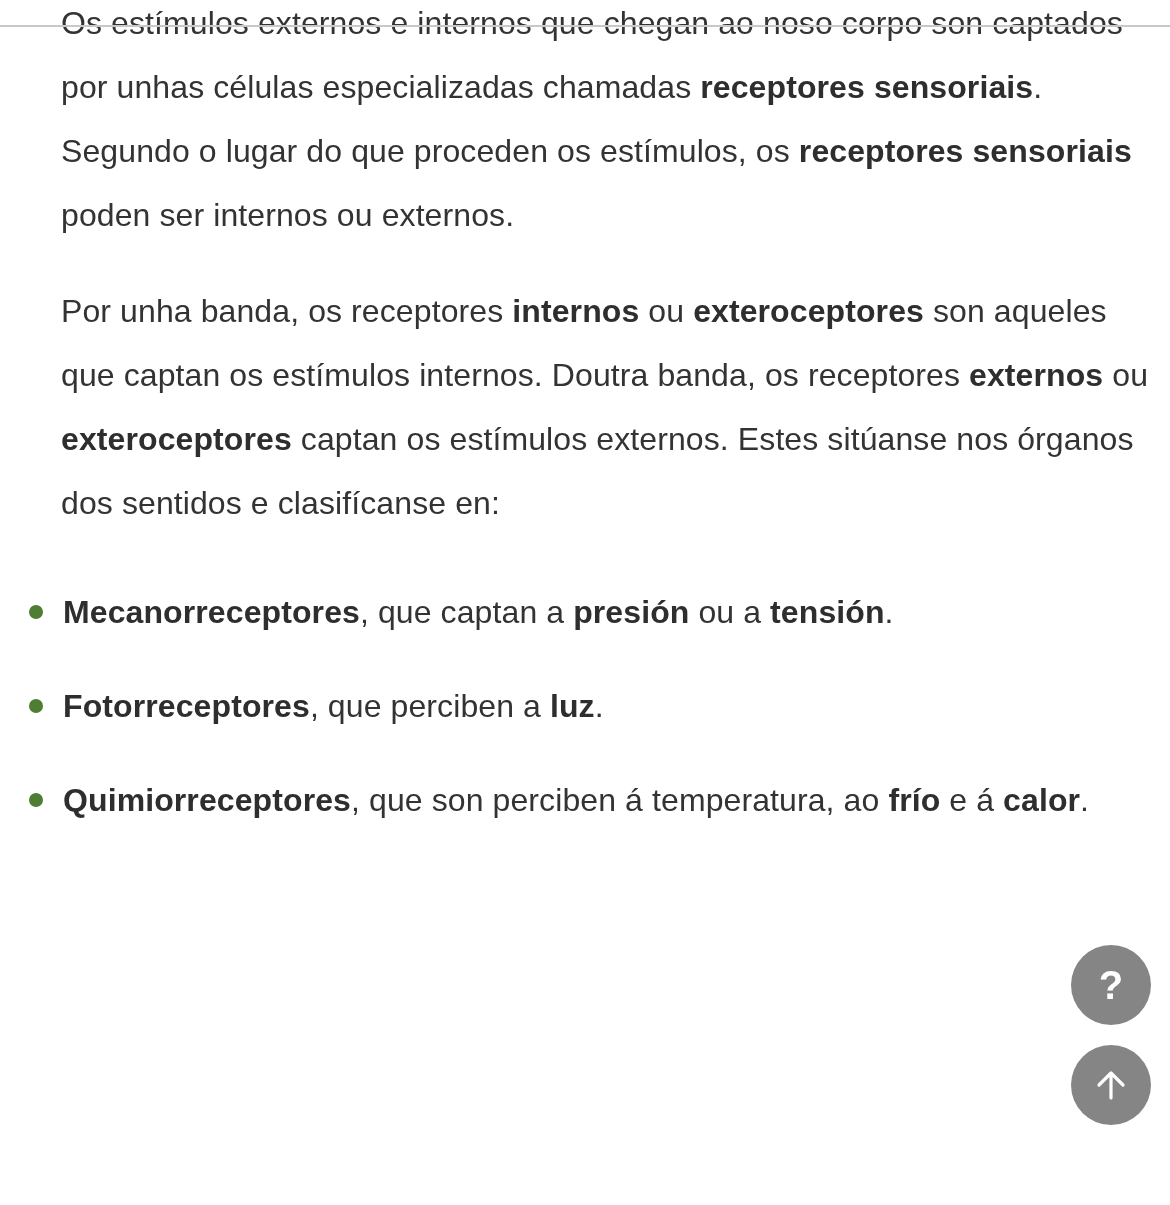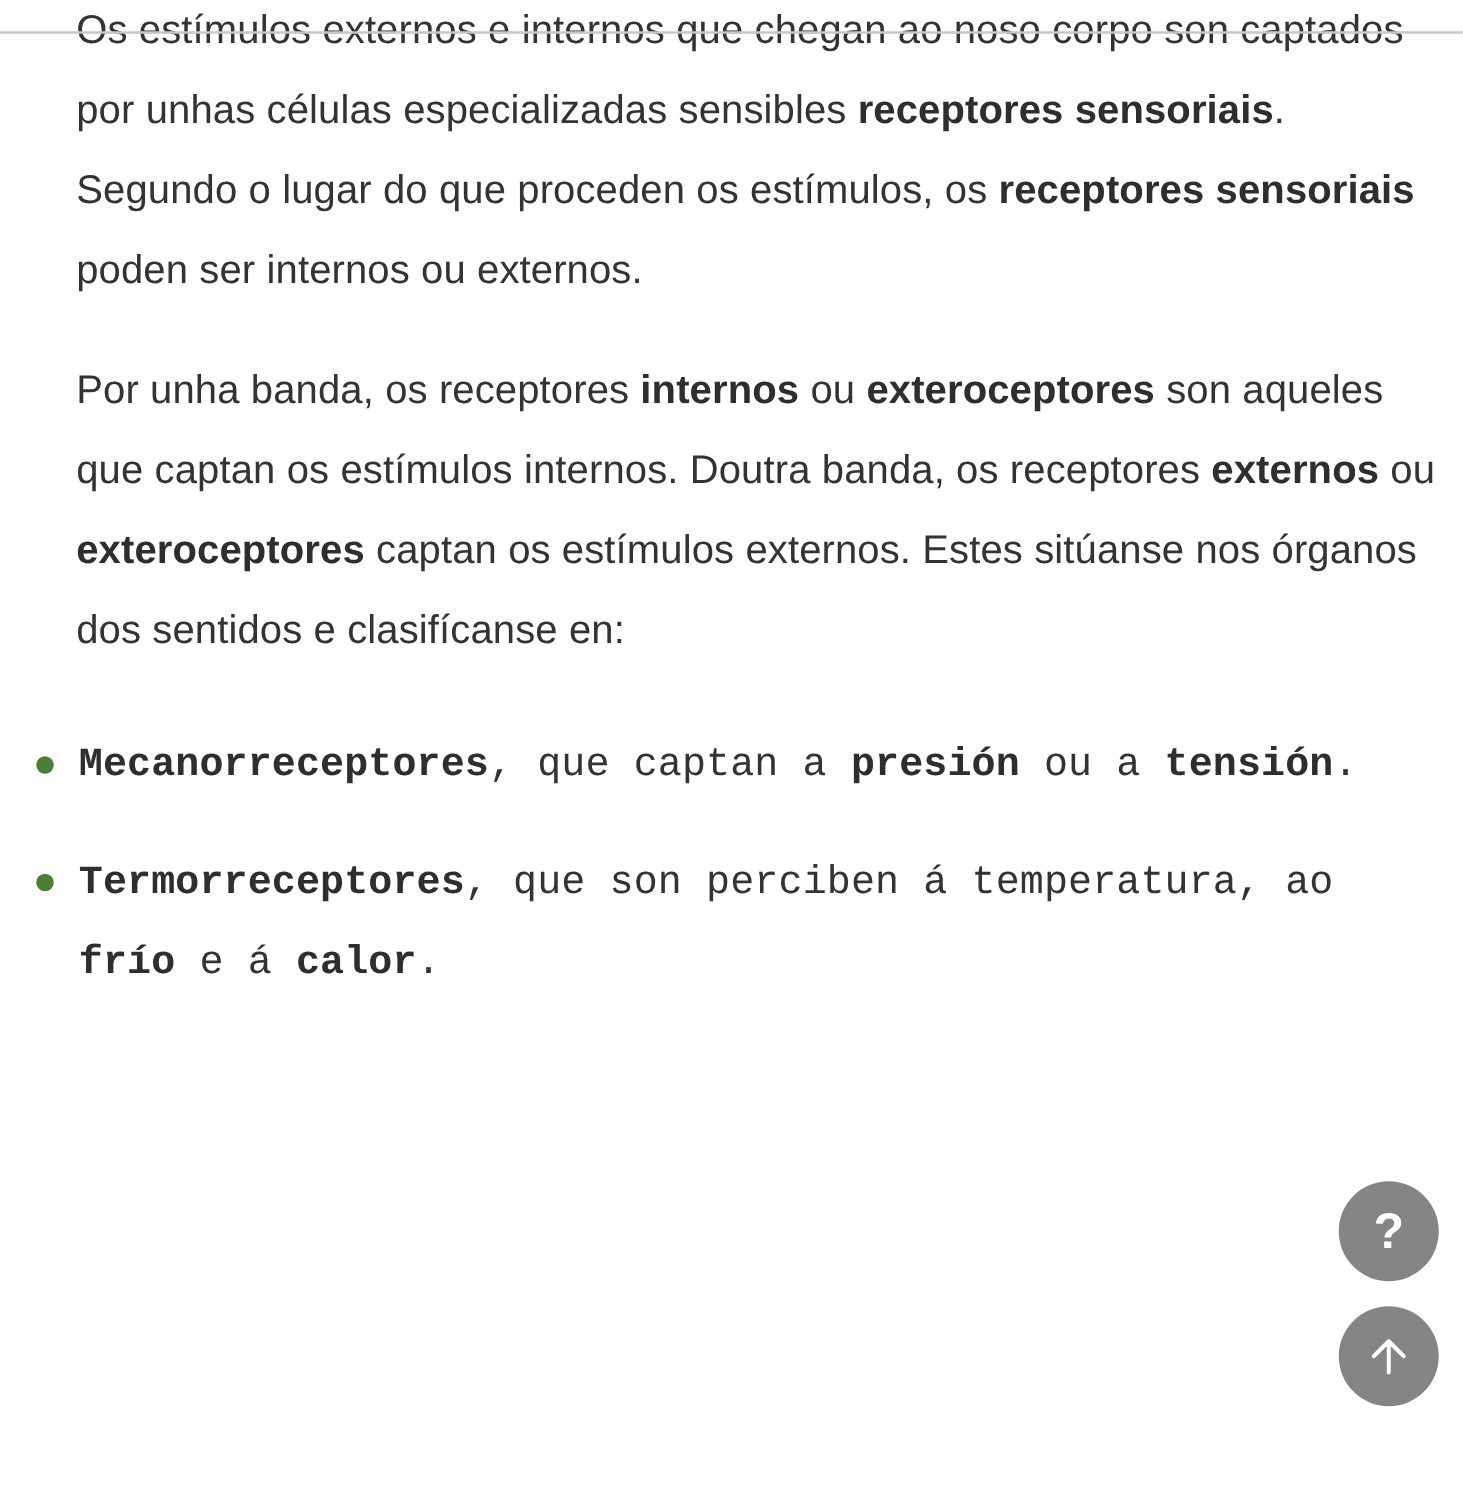--- a/index.html
+++ b/index.html
@@ -40,21 +40,20 @@
       font-weight: bold;
       color: #2e2e2e;
     }
     .content ul {
       list-style: none;
       margin: 0;
       padding: 0;
       position: relative;
       left: -29px;
       top: 13px;
-      font-family: Liberation Mono, monospace;
     }
     .content li {
       position: relative;
       padding-left: 31px;
       margin: 0 0 30px 0;
     }
     .bullet {
       position: absolute;
       left: -3px;
       top: 25px;
@@ -86,34 +85,38 @@
       top: 1045px;
     }
   </style>
 </head>
 <body>
 
 <div class="top-divider"></div>
 
 <div class="content">
   <p>
-    <span>Os estímulos externos e internos que chegan ao noso corpo son captados por unhas células especializadas sensibles </span><b>receptores sensoriais</b><span>. Segundo o lugar do que proceden os estímulos, os </span><b>receptores sensoriais</b><span> poden ser internos ou externos.</span>
+    <span>Os estímulos externos e internos que chegan ao noso corpo son captados por unhas células especializadas chamadas </span><b>receptores sensoriais</b><span>. Segundo o lugar do que proceden os estímulos, os </span><b>receptores sensoriais</b><span> poden ser internos ou externos.</span>
   </p>
   <p>
     <span>Por unha banda, os receptores </span><b>internos</b><span> ou </span><b>exteroceptores</b><span> son aqueles que captan os estímulos internos. Doutra banda, os receptores </span><b>externos</b><span> ou </span><b>exteroceptores</b><span> captan os estímulos externos. Estes sitúanse nos órganos dos sentidos e clasifícanse en:</span>
   </p>
 
   <ul>
     <li>
       <span class="bullet"></span>
       <b>Mecanorreceptores</b><span>, que captan a </span><b>presión</b><span> ou a </span><b>tensión</b><span>.</span>
     </li>
     <li>
       <span class="bullet"></span>
-      <b>Termorreceptores</b><span>, que son perciben á temperatura, ao </span><b>frío</b><span> e á </span><b>calor</b><span>.</span>
+      <b>Fotorreceptores</b><span>, que perciben a </span><b>luz</b><span>.</span>
+    </li>
+    <li>
+      <span class="bullet"></span>
+      <b>Quimiorreceptores</b><span>, que son perciben á temperatura, ao </span><b>frío</b><span> e á </span><b>calor</b><span>.</span>
     </li>
   </ul>
 </div>
 
 <div class="fab fab-help">
   <span>?</span>
 </div>
 
 <div class="fab fab-top">
   <svg width="34" height="34" viewBox="0 0 34 34">

